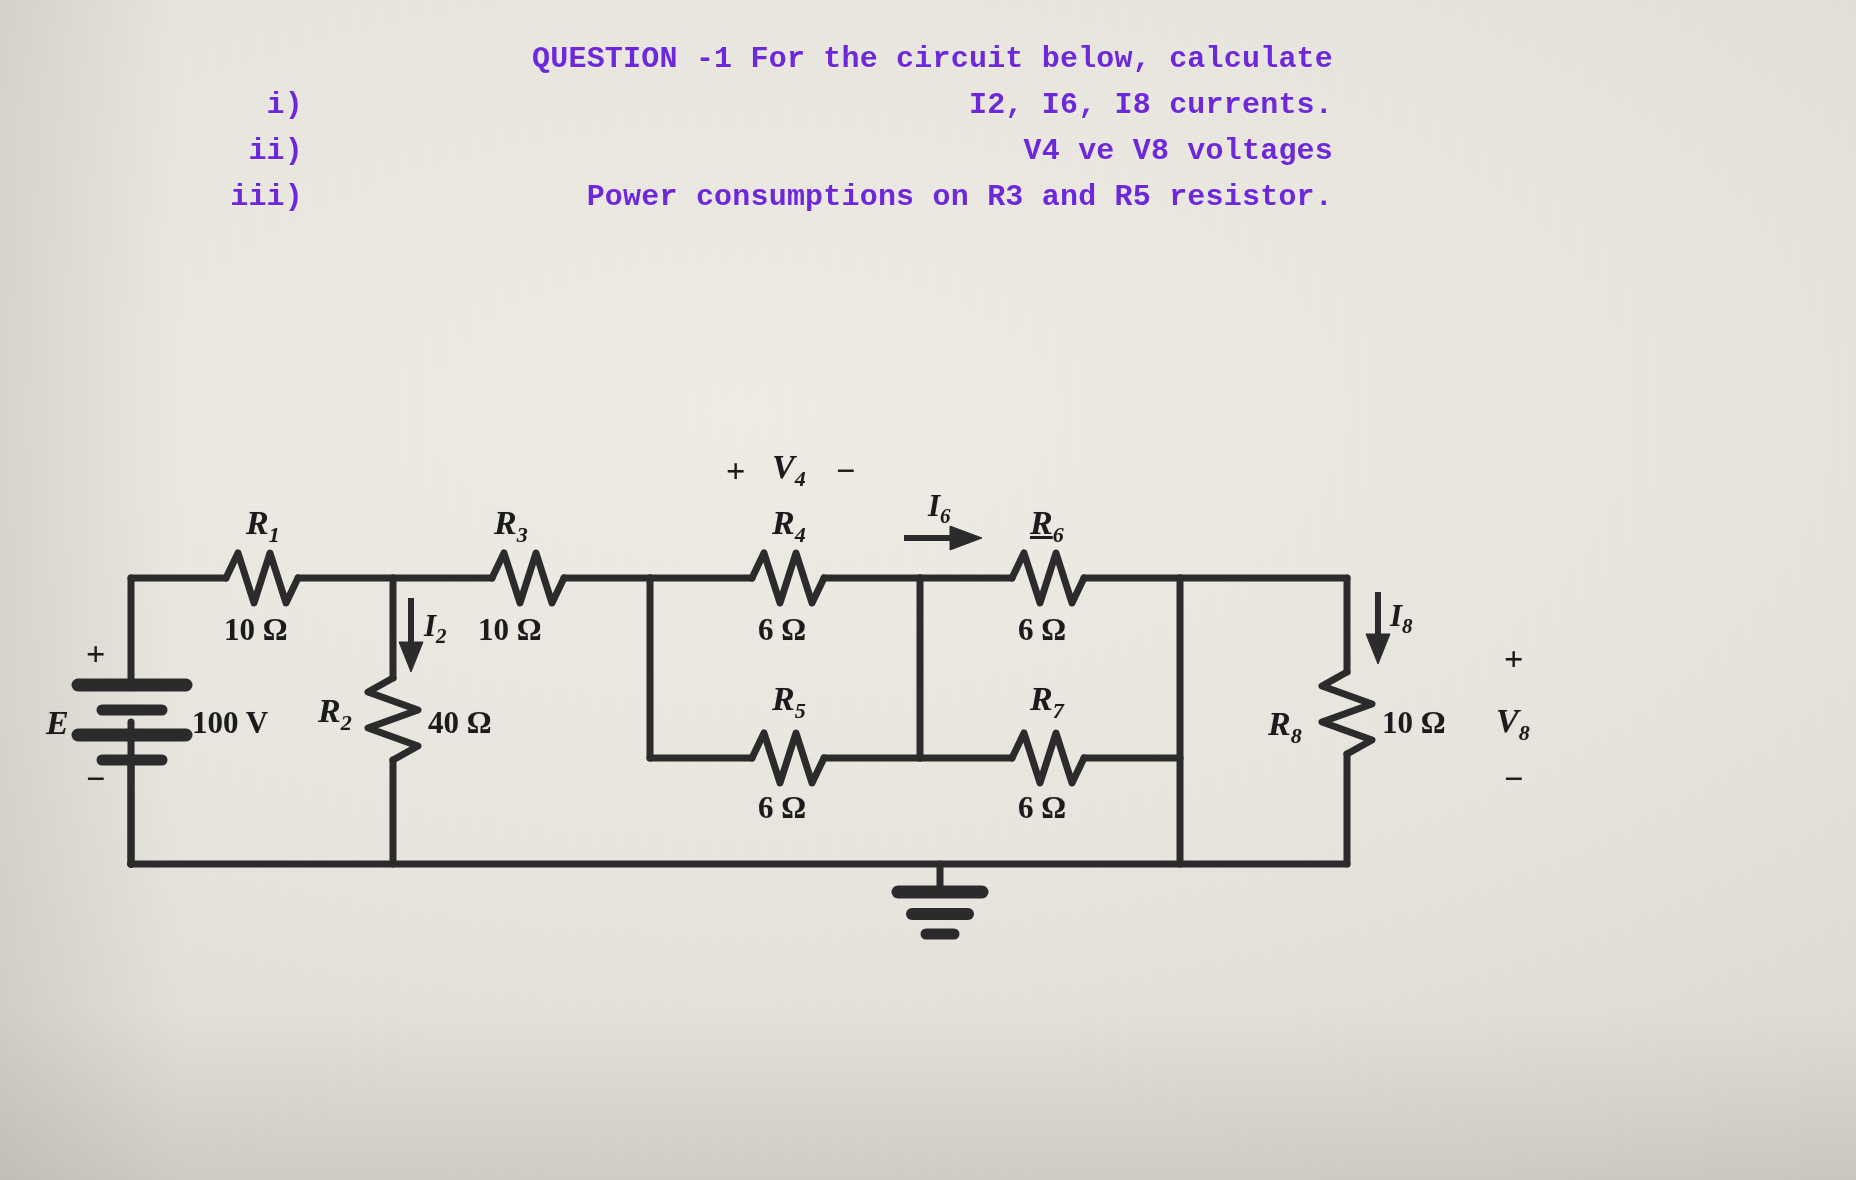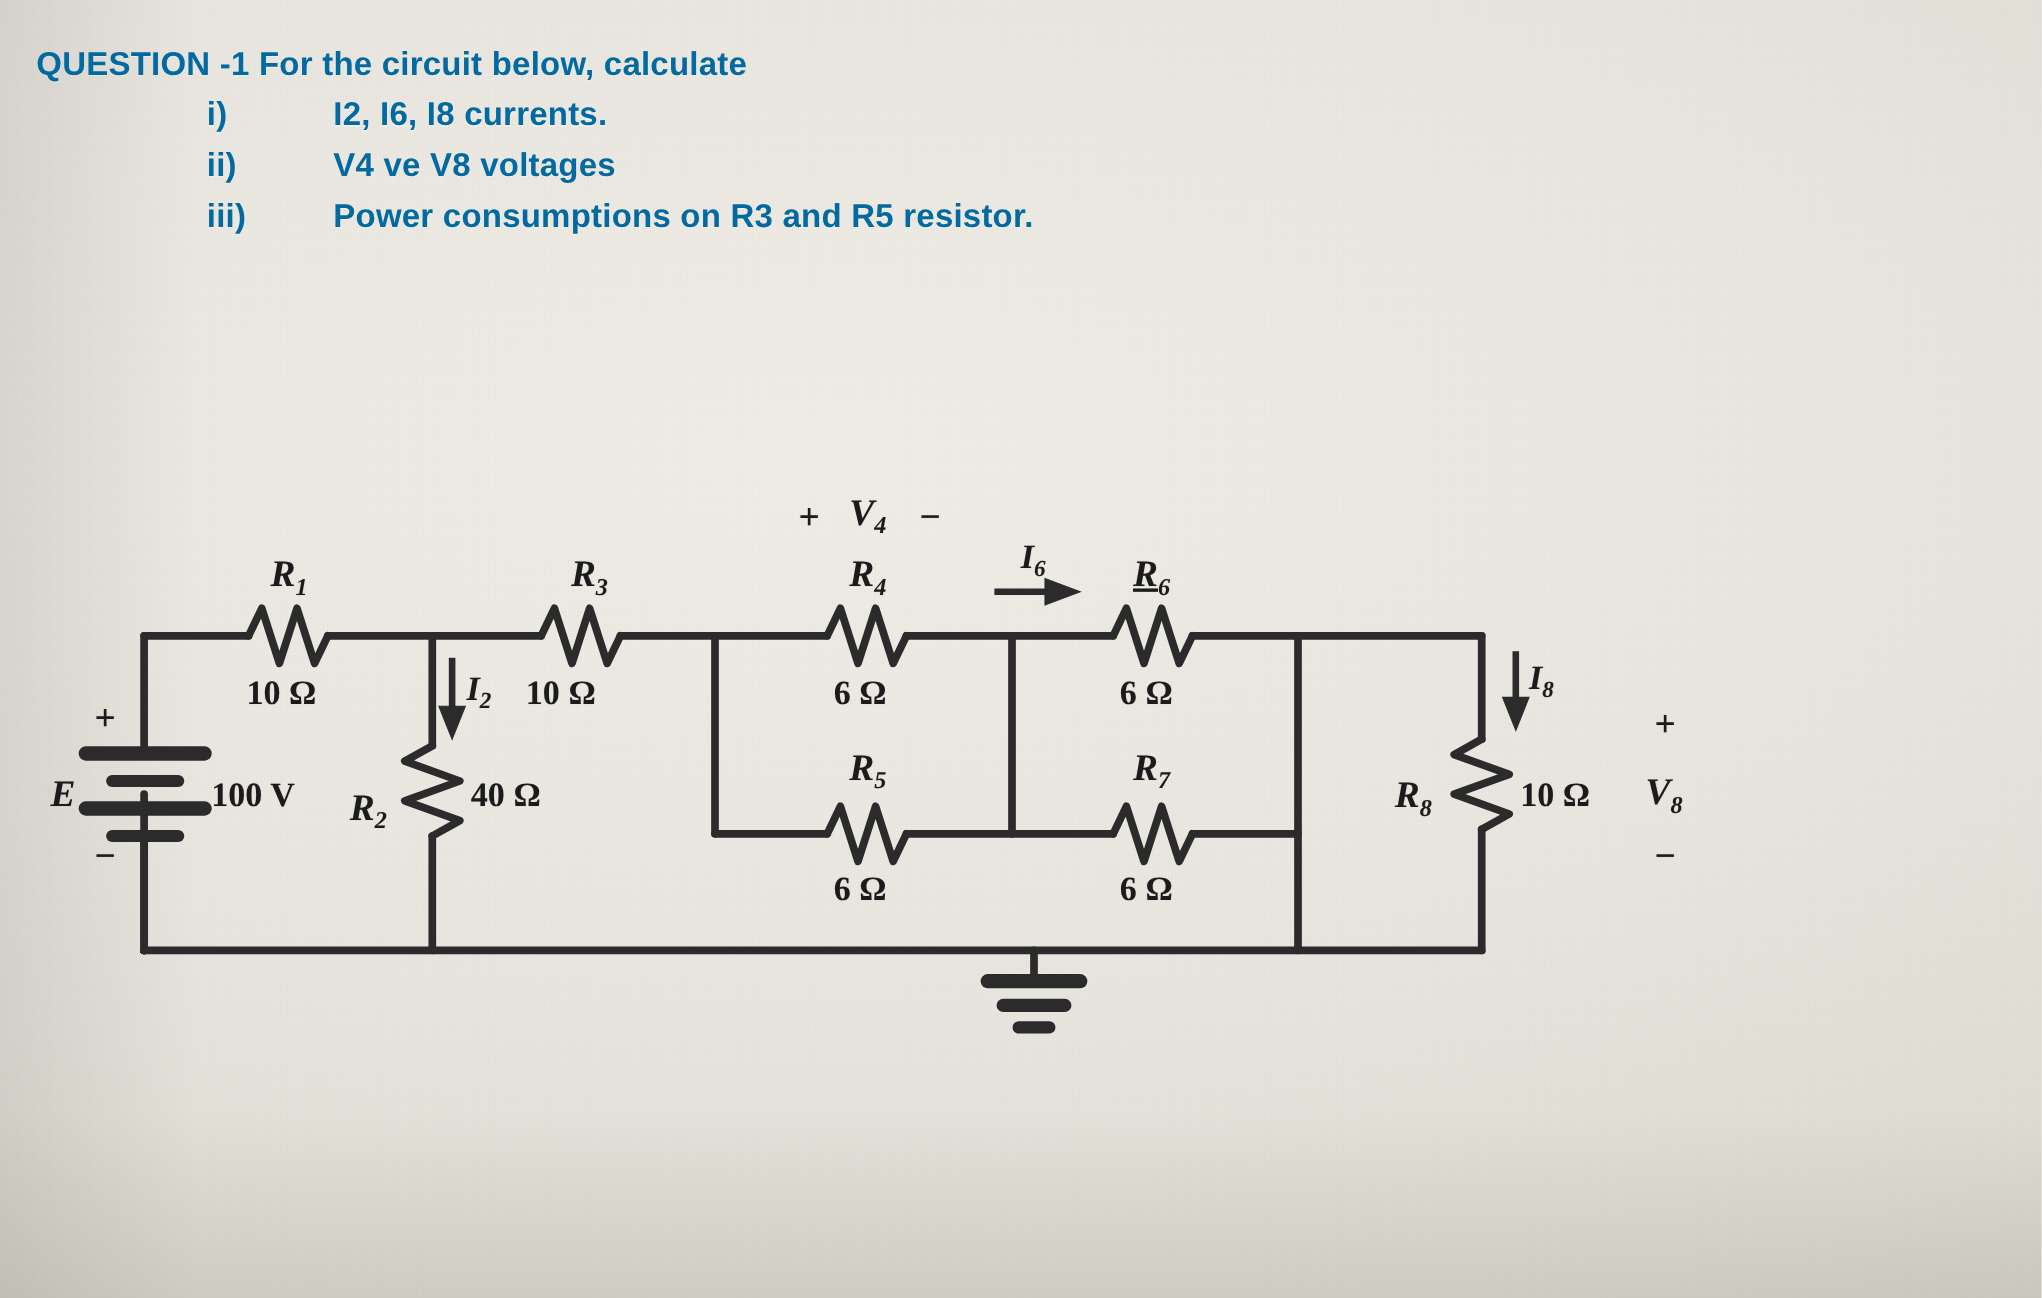--- a/index.html
+++ b/index.html
@@ -25,25 +25,26 @@
     mix-blend-mode:multiply;
   }
   .shadeL{position:absolute;left:0;top:0;width:180px;height:100%;
     background:linear-gradient(90deg, rgba(150,148,140,.22), rgba(150,148,140,0));}
   .shadeB{position:absolute;left:0;bottom:0;width:100%;height:170px;
     background:linear-gradient(0deg, rgba(150,148,140,.22), rgba(150,148,140,0));}
 
   
   #question{
     position:absolute;left:33px;top:36px;width:1300px;
-    color:#0369a1;
-    font-family:Liberation Sans, sans-serif;
+    color:#6d28d9;
+    font-family:Liberation Mono, monospace;
     font-weight:bold;
     letter-spacing:.2px;
     text-shadow:0 1px 0 rgba(255,255,255,.35);
+    text-align:right;
   }
   #question .qline{font-size:30px;line-height:46px;white-space:pre;}
   #question .sub{display:flex;font-size:30px;line-height:46px;padding-left:155px;}
   #question .sub .rn{width:115px;flex:0 0 115px;}
   #question .sub .txt{flex:1;}
 
   
   #circuit{position:absolute;left:0;top:380px;width:1856px;height:760px;}
   #circuit svg{display:block;}
   .lbl{
@@ -179,35 +180,35 @@
     <line x1="1378" y1="212" x2="1378" y2="262" stroke-width="6"></line>
     <polygon points="1378,284 1366,254 1390,254"></polygon>
   </g>
 </svg>
 
 <div class="lbl sym" style="left:246px;top:124px;">
   <span>R</span><sub>1</sub>
 </div>
 <div class="lbl val" style="left:224px;top:232px;">10 Ω</div>
 
-<div class="lbl sym" style="left:519px;top:124px;">
+<div class="lbl sym" style="left:494px;top:124px;">
   <span>R</span><sub>3</sub>
 </div>
 <div class="lbl val" style="left:478px;top:232px;">10 Ω</div>
 
 <div class="lbl cur" style="left:424px;top:228px;">
   <span>I</span><sub>2</sub>
 </div>
 
 <div class="lbl sym" style="left:46px;top:324px;">E</div>
 <div class="lbl sign" style="left:86px;top:255px;">+</div>
 <div class="lbl sign" style="left:86px;top:380px;">−</div>
 <div class="lbl val" style="left:192px;top:325px;">100 V</div>
 
-<div class="lbl sym" style="left:318px;top:336px;">
+<div class="lbl sym" style="left:318px;top:312px;">
   <span>R</span><sub>2</sub>
 </div>
 <div class="lbl val" style="left:428px;top:325px;">40 Ω</div>
 
 <div class="lbl sign" style="left:726px;top:72px;">+</div>
 <div class="lbl sym" style="left:772px;top:68px;">
   <span>V</span><sub>4</sub>
 </div>
 <div class="lbl sign" style="left:836px;top:72px;">−</div>
 

